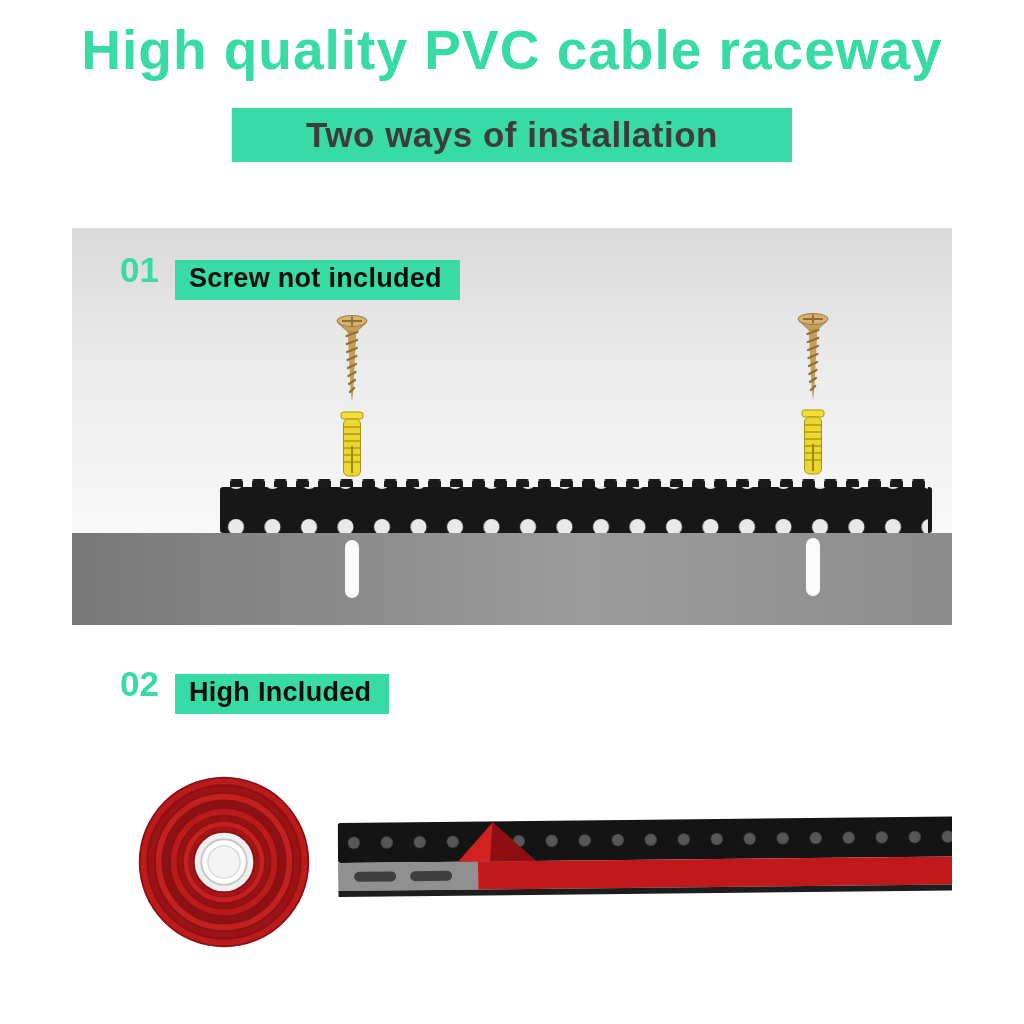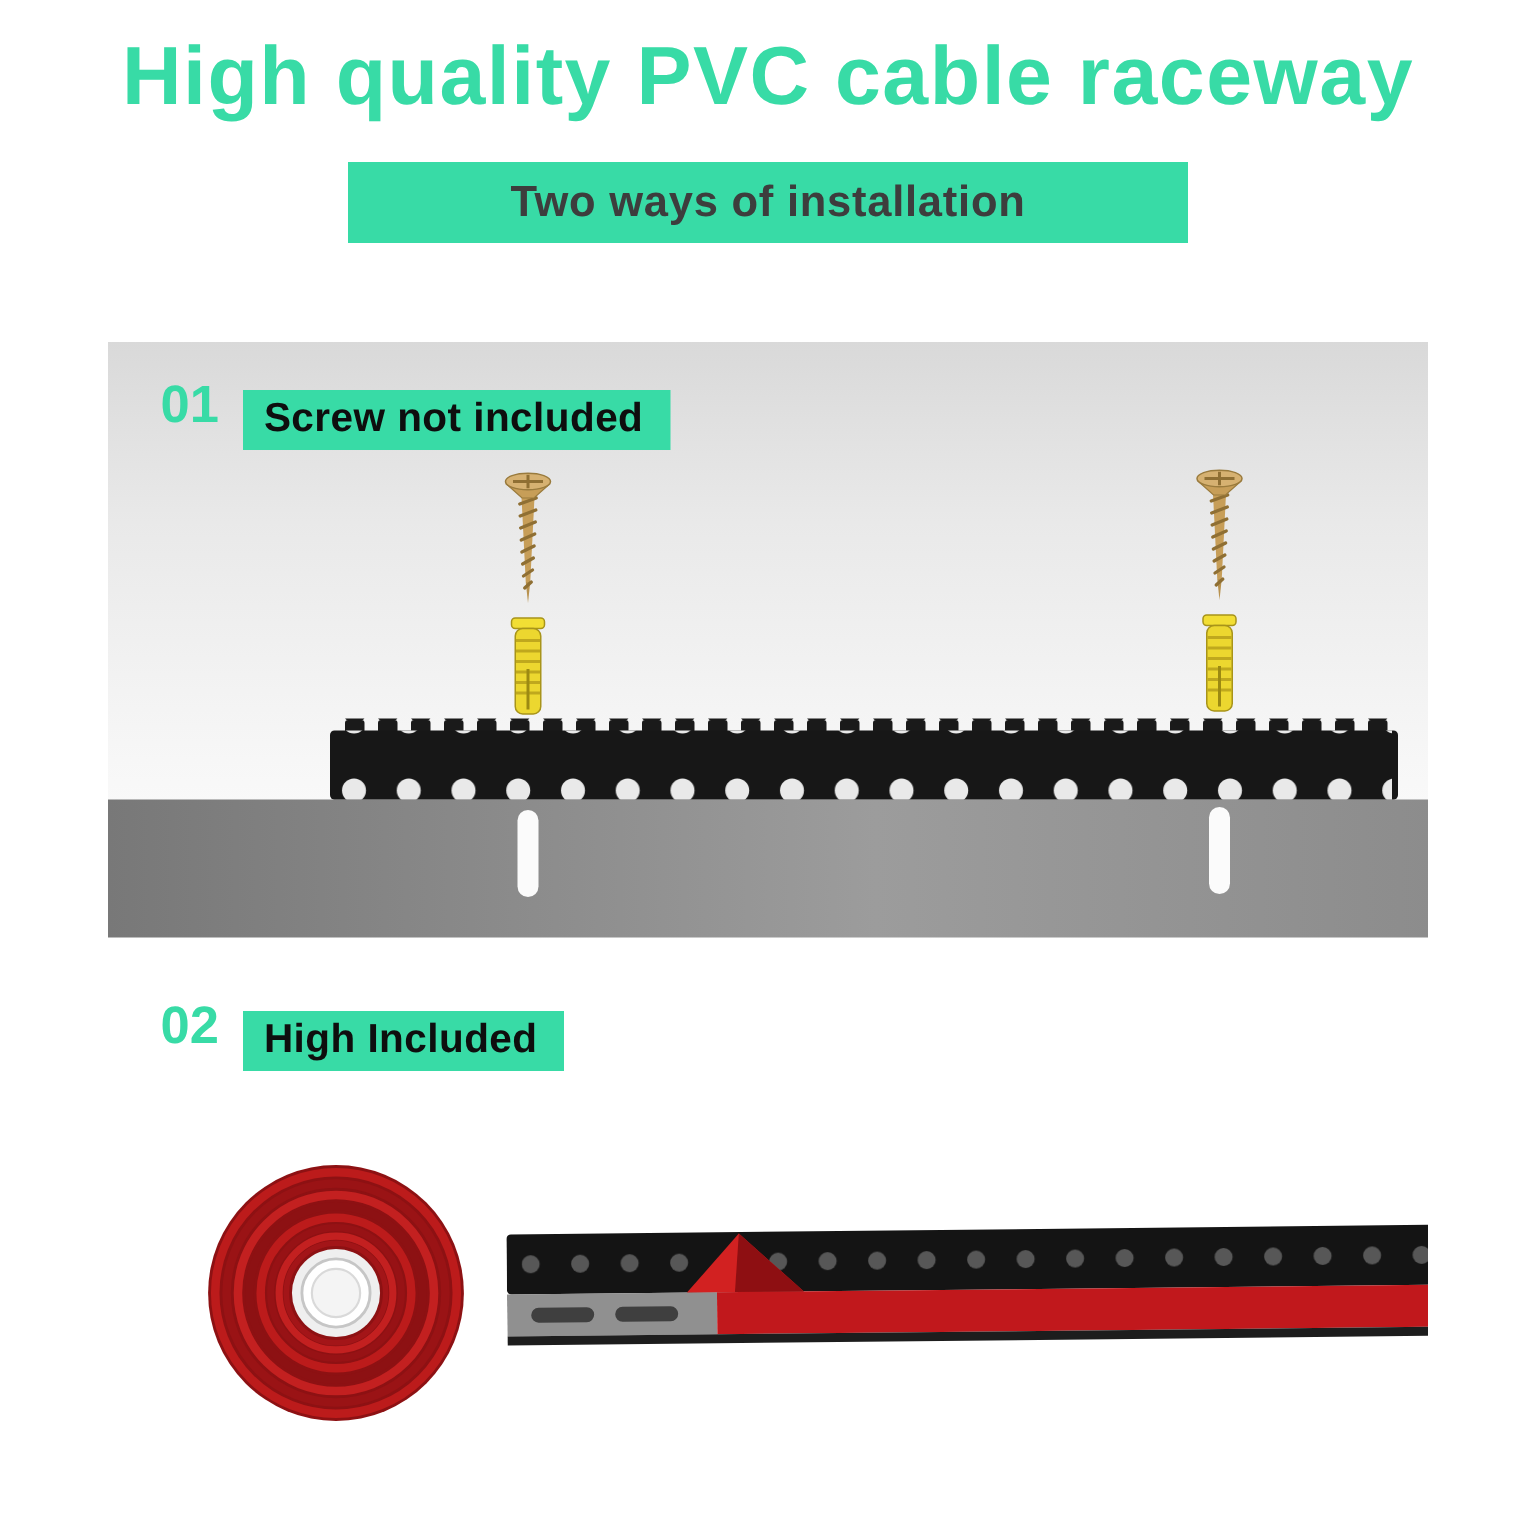--- a/index.html
+++ b/index.html
@@ -12,33 +12,33 @@
     position:absolute; top:18px; left:0; width:100%;
     text-align:center; font-size:55px; font-weight:800;
     color:var(--accent, #38dba6); letter-spacing:1px;
   }
   .banner {
     position:absolute; top:108px; left:50%; transform:translateX(-50%);
     width:560px; height:54px; background:var(--accent, #38dba6);
     display:flex; align-items:center; justify-content:center;
   }
   .banner-text {
-    font-size:29px; font-weight:600; color:var(--banner-text, #3d3d3d);
+    font-size:35px; font-weight:600; color:var(--banner-text, #3d3d3d);
     letter-spacing:0.5px;
   }
   .section1 {
     position:absolute; top:228px; left:0; width:1024px; height:398px;
     background:linear-gradient(180deg, #d9d9d9 0%, #e9e9e9 30%, #f7f7f7 70%, #ffffff 100%);
   }
   .section2 {
     position:absolute; top:626px; left:0; width:1024px; height:398px;
     background:#ffffff;
     border-radius:27px;
   }
-  .step-row { position:absolute; left:35px; display:flex; align-items:center; gap:16px; }
+  .step-row { position:absolute; left:48px; display:flex; align-items:center; gap:16px; }
   .step-row.s1 { top:12px; }
   .step-row.s2 { top:28px; }
   .step-num { font-size:35px; font-weight:800; color:var(--accent, #38dba6); }
   .step-chip {
     background:var(--accent, #38dba6); color:var(--step-label-text, #0e0e0e);
     font-size:27px; font-weight:700; padding:3px 18px 6px 14px; letter-spacing:0.3px;margin-top:20px;
   }
   .illus-full { position:absolute; left:0; top:0; width:1024px; height:398px; }
   .tape-roll { position:absolute; left:62px; top:146px; width:180px; height:180px; }
   .raceway2 {

